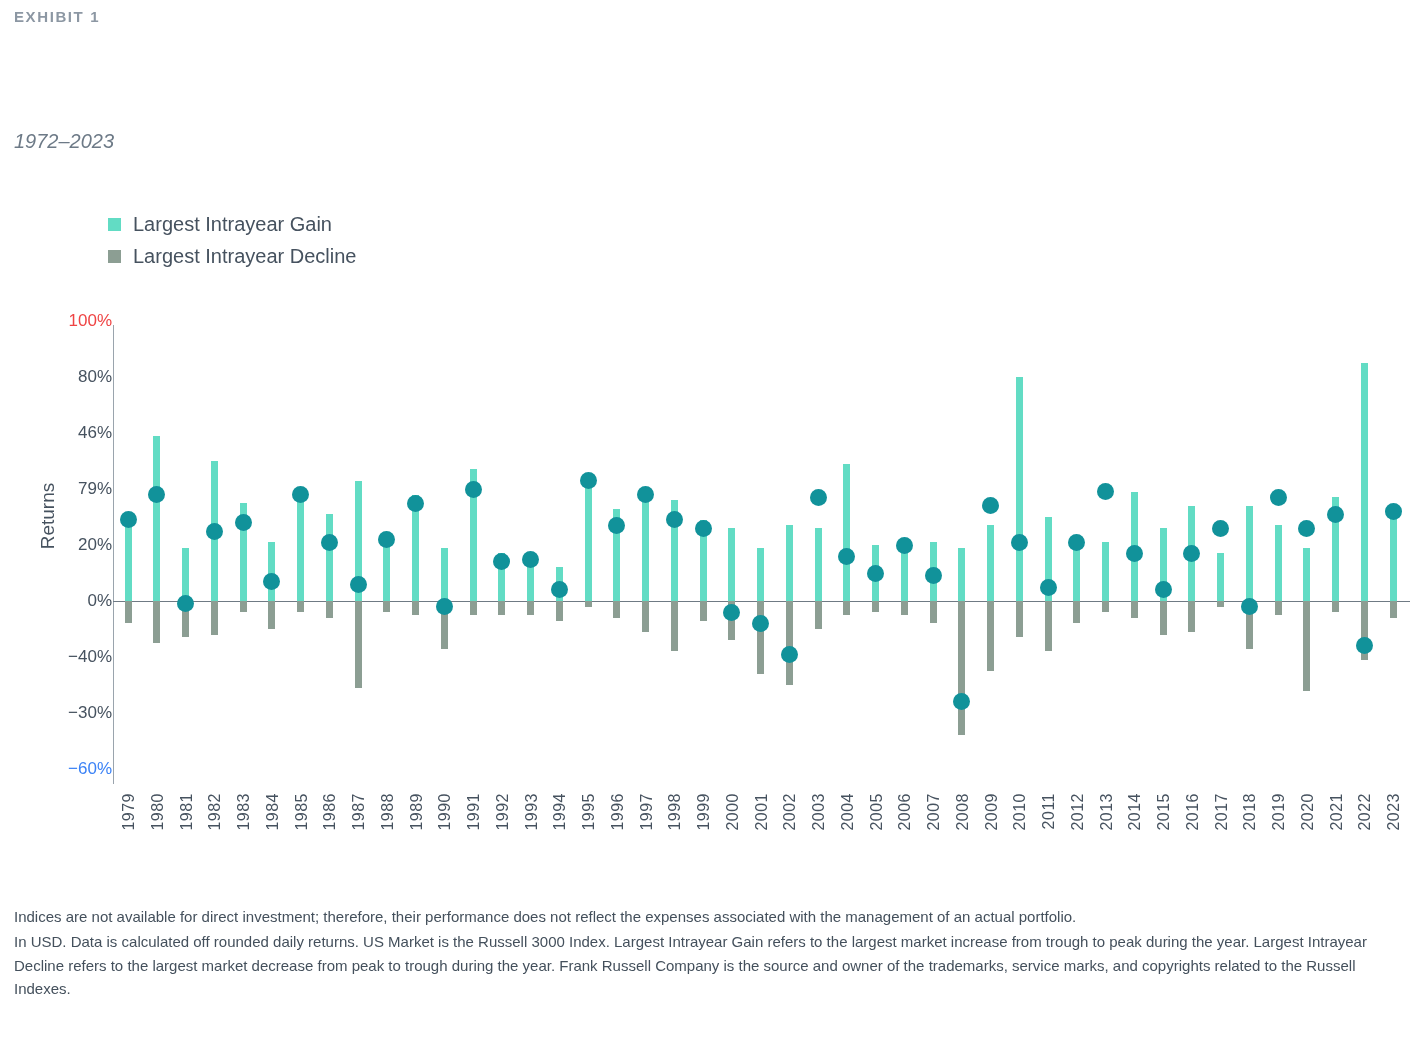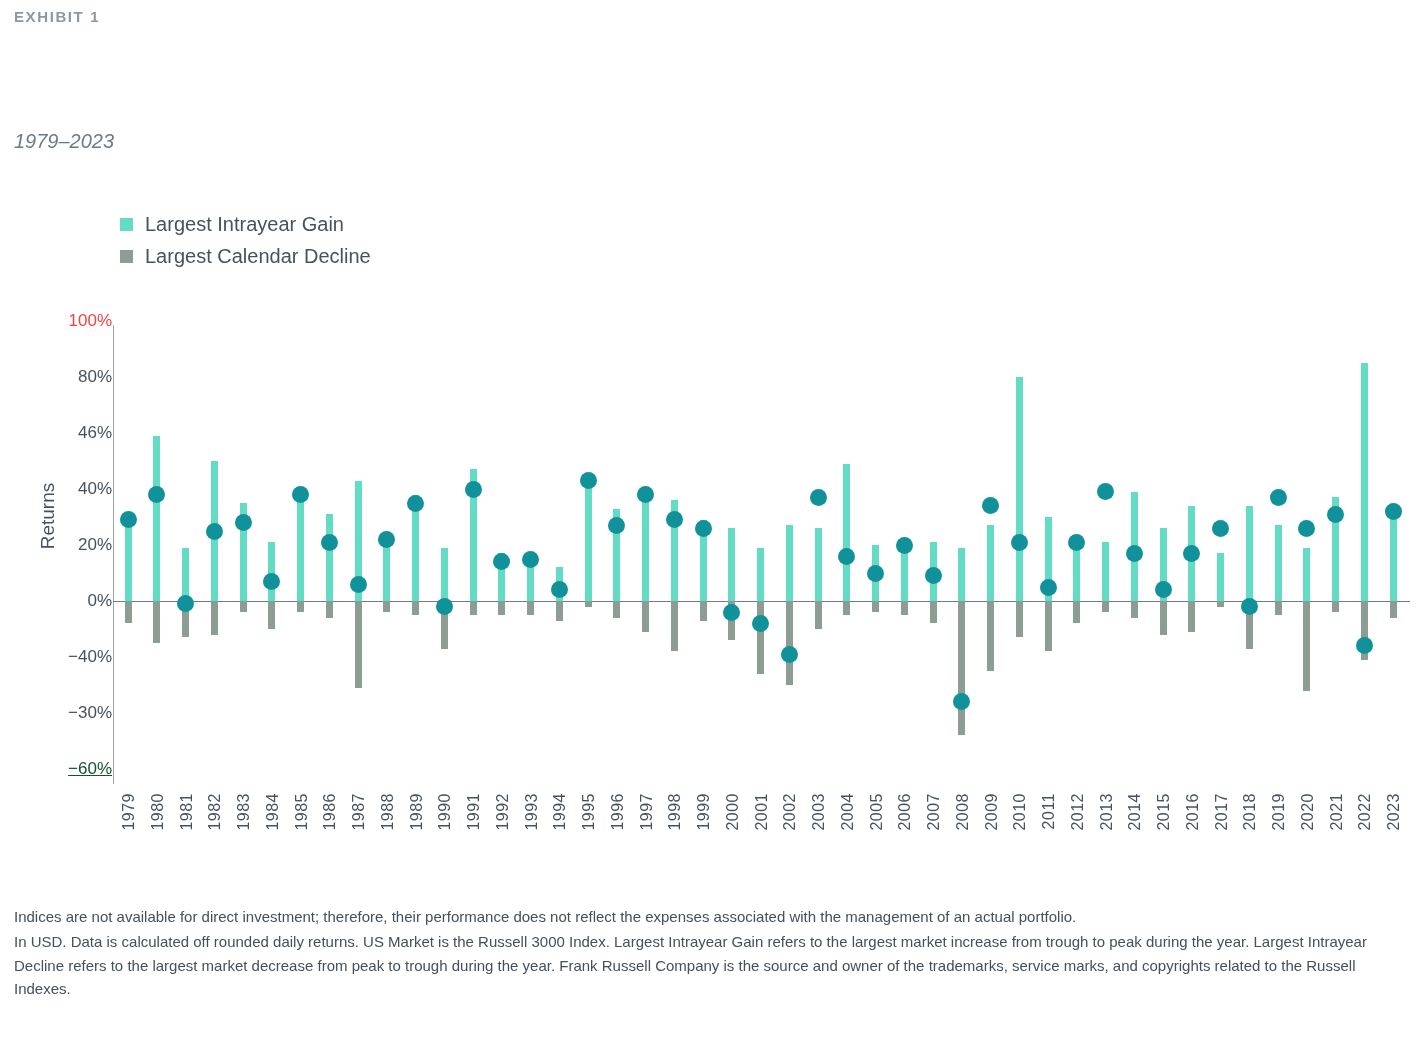--- a/index.html
+++ b/index.html
@@ -40,21 +40,21 @@
     position: absolute;
     left: 14px; top: 130px;
     font-size: 20px;
     font-style: italic;
     color: #6d7a87;
   }
 
   
   .legend {
     position: absolute;
-    left: 120px; top: 208px;
+    left: 108px; top: 208px;
   }
   .legend-row {
     display: flex;
     align-items: center;
     height: 32px;
   }
   .legend-swatch {
     width: 13px; height: 13px;
     margin-right: 12px;
     flex: 0 0 auto;
@@ -143,46 +143,46 @@
     color: #44505c;
   }
   .footnotes p { margin: 0 0 2px 0; }
 </style>
 </head>
 <body>
 
 <div class="page">
 
   <div class="exhibit-label">EXHIBIT 1</div>
-  <div class="chart-subtitle">1979–2023</div>
+  <div class="chart-subtitle">1972–2023</div>
 
   <div class="legend" id="legend">
       <div class="legend-row">
         <span class="legend-swatch" style="background: rgb(98, 220, 196);"></span>
         <span class="legend-text">Largest Intrayear Gain</span>
       </div>
       <div class="legend-row">
         <span class="legend-swatch" style="background: rgb(140, 158, 147);"></span>
-        <span class="legend-text">Largest Calendar Decline</span>
+        <span class="legend-text">Largest Intrayear Decline</span>
       </div>
     </div>
 
   <div class="plot-wrap" id="plot">
     <div class="y-axis-title">Returns</div>
   <div class="axis-line-v" style="left: 113px; top: 325px; height: 459px; background: rgb(154, 164, 173);"></div>
       <div class="ytick-holder">
         <div class="ytick-label" style="top: 321px; color: #ef4444;">100%</div>
         <div class="ytick-label" style="top: 377px; color: rgb(70, 82, 95);">80%</div>
         <div class="ytick-label" style="top: 433px; color: rgb(70, 82, 95);">46%</div>
-        <div class="ytick-label" style="top: 489px; color: rgb(70, 82, 95);">40%</div>
+        <div class="ytick-label" style="top: 489px; color: rgb(70, 82, 95);">79%</div>
         <div class="ytick-label" style="top: 545px; color: rgb(70, 82, 95);">20%</div>
         <div class="ytick-label" style="top: 601px; color: rgb(70, 82, 95);">0%</div>
         <div class="ytick-label" style="top: 657px; color: rgb(70, 82, 95);">−40%</div>
         <div class="ytick-label" style="top: 713px; color: rgb(70, 82, 95);">−30%</div>
-        <div class="ytick-label" style="top: 769px; color: #14532d; text-decoration: underline;">−60%</div>
+        <div class="ytick-label" style="top: 769px; color: #3b82f6;">−60%</div>
       </div>
       <div class="zero-line" style="left: 113px; top: 601px; width: 1297px; background: rgb(111, 122, 132);"></div>
       <div class="bar-gain" style="left: 124.5px; top: 517px; height: 84px; background: rgb(98, 220, 196);"></div>
       <div class="bar-decline" style="left: 124.5px; top: 601px; height: 22.4px; background: rgb(140, 158, 147);"></div>
       <div class="ret-dot" style="left: 119.5px; top: 511.3px; background: rgb(17, 146, 154);"></div>
       <div class="xtick-label" style="left: 120px; top: 793px; color: rgb(70, 82, 95);">1979</div>
       <div class="bar-gain" style="left: 153.25px; top: 435.8px; height: 165.2px; background: rgb(98, 220, 196);"></div>
       <div class="bar-decline" style="left: 153.25px; top: 601px; height: 42px; background: rgb(140, 158, 147);"></div>
       <div class="ret-dot" style="left: 148.25px; top: 486.1px; background: rgb(17, 146, 154);"></div>
       <div class="xtick-label" style="left: 148.75px; top: 793px; color: rgb(70, 82, 95);">1980</div>

